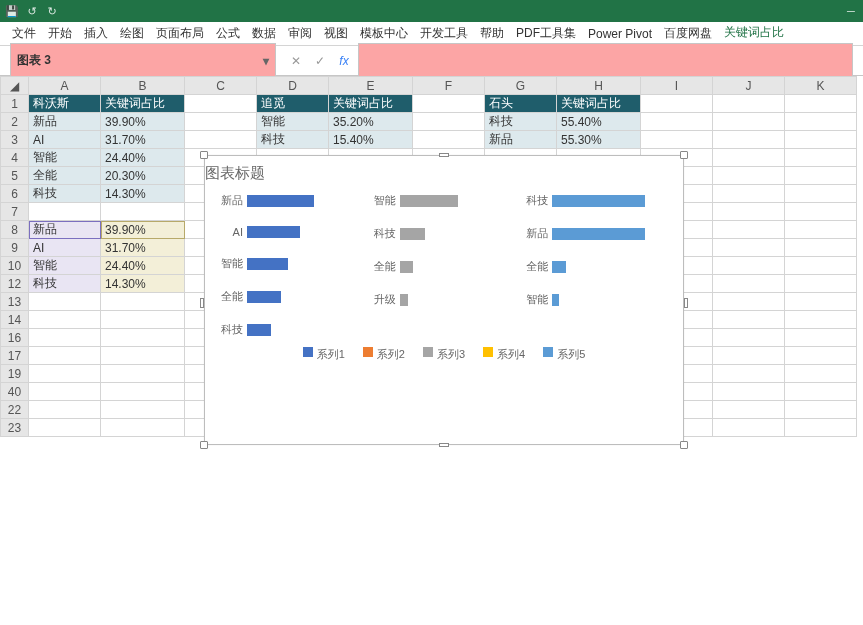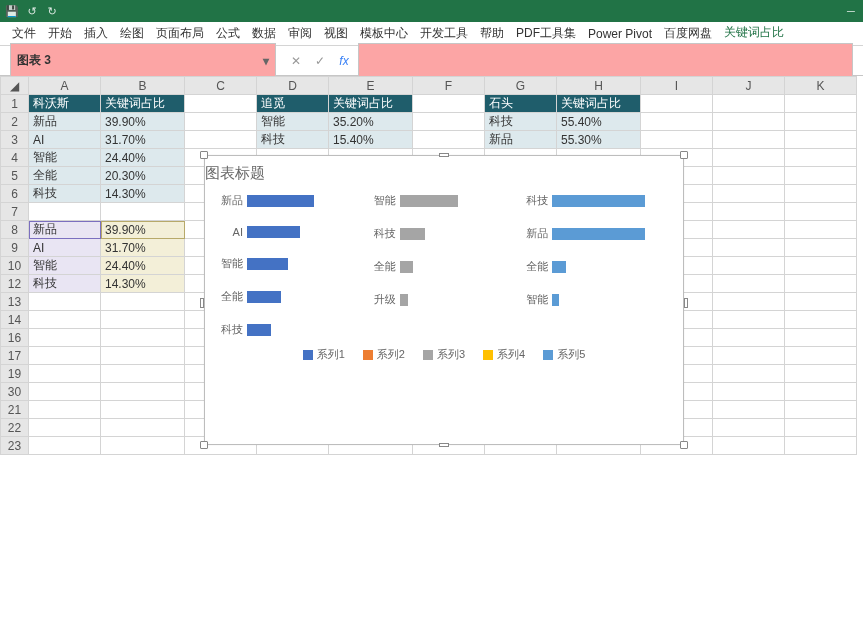--- a/index.html
+++ b/index.html
@@ -64,21 +64,21 @@
   .chart-box .hm-r { top: 50%; margin-top: -2px; right: -5px; width: 4px; height: 10px; }
   
   .chart-title { text-align: left; font-size: 15px; color: #666; padding: 8px 0 4px; }
   .chart-body { display: flex; justify-content: space-around; padding: 6px 10px 4px; }
   .chart-col { flex: 1; display: flex; flex-direction: column; gap: 18px; }
   .chart-row { display: flex; align-items: center; gap: 4px; font-size: 11px; color: #666; }
   .chart-row .lbl { width: 28px; text-align: right; }
   .bar { height: 12px; display: inline-block; }
   
   .chart-legend { display: flex; justify-content: center; gap: 18px; font-size: 11px; color: #666; padding: 6px 0 8px; }
-  .leg { display: inline-flex; align-items: center; gap: 4px; }
+  .leg { display: inline-flex; gap: 4px; }
   .leg .sw { width: 10px; height: 10px; }
 </style>
 </head>
 <body>
 
 <div class="titlebar">
   <div class="qat">
     <span class="qat-btn">💾</span>
     <span class="qat-btn">↺</span>
     <span class="qat-btn">↻</span>
@@ -365,35 +365,21 @@
           <td></td>
           <td></td>
           <td></td>
           <td></td>
           <td></td>
           <td></td>
           <td></td>
           <td></td>
         </tr>
     <tr>
-          <th class="rowhead">30</th>
-          <td></td>
-          <td></td>
-          <td></td>
-          <td></td>
-          <td></td>
-          <td></td>
-          <td></td>
-          <td></td>
-          <td></td>
-          <td></td>
-          <td></td>
-        </tr>
-    <tr>
-          <th class="rowhead">21</th>
+          <th class="rowhead">40</th>
           <td></td>
           <td></td>
           <td></td>
           <td></td>
           <td></td>
           <td></td>
           <td></td>
           <td></td>
           <td></td>
           <td></td>

